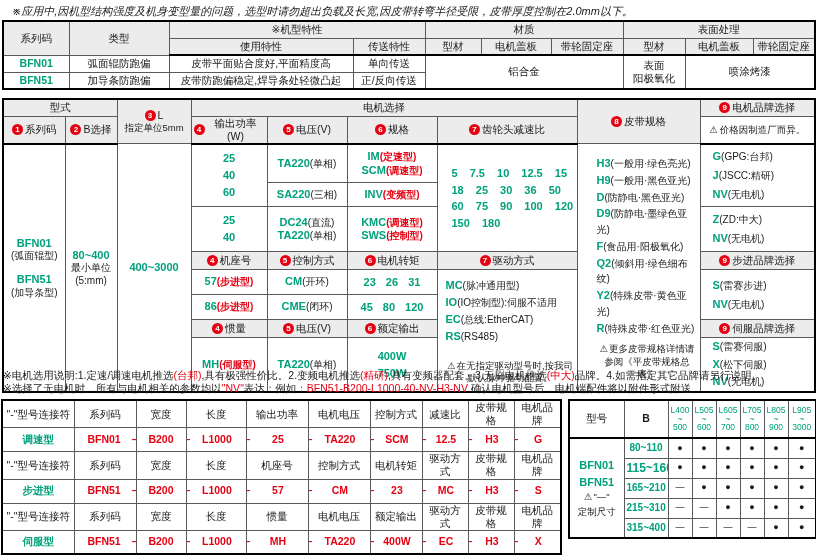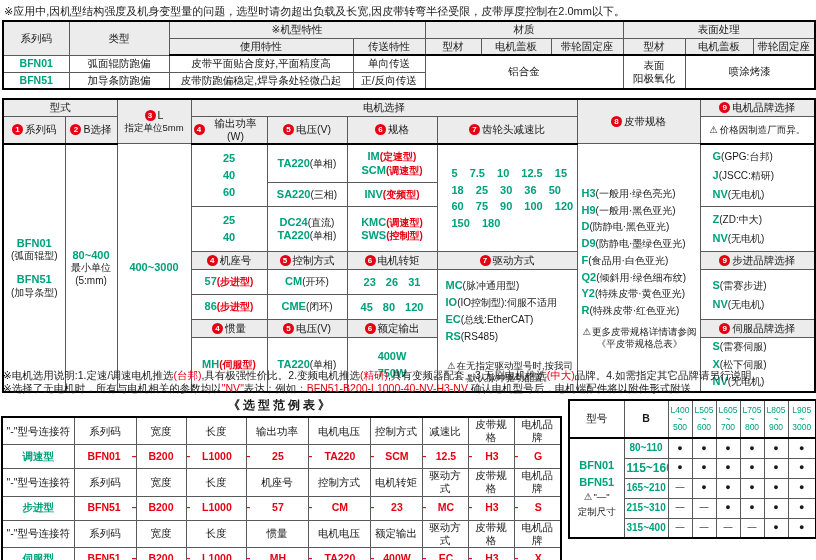--- a/index.html
+++ b/index.html
@@ -15,41 +15,41 @@
   .teal{color:#00A17C;font-weight:bold;}
   .red{color:#E60012;}
   .b{font-weight:bold;}
   .cn{display:inline-block;width:11px;height:11px;line-height:11px;border-radius:50%;
       background:#E60012;color:#fff;font-size:8px;font-weight:bold;text-align:center;
       vertical-align:1px;margin-right:1px;flex:0 0 auto;}
   .wi{color:#3a3a3a;font-size:9.5px;margin-right:1px;}
   .hflex{display:flex;align-items:center;justify-content:center;gap:1px;}
   .note{font-size:11px;color:#1a1a1a;white-space:nowrap;}
   .numline{word-spacing:9px;color:#00A17C;font-weight:bold;font-size:11px;line-height:1.5;}
-  .leftcell{text-align:left;padding-left:4px;}
+  .leftcell{text-align:left;padding-left:19px;}
   .small{font-size:9.5px;text-align:center;}
   .sfx{font-size:10px;color:#1a1a1a;font-weight:normal;}
   .sfxr{font-size:10px;color:#E60012;font-weight:bold;}
   .code{color:#00A17C;font-weight:bold;font-size:11px;}
   .lh16{line-height:1.55;}
   
   .mval{display:flex;align-items:center;}
   .mdash{flex:0 0 auto;color:#E60012;font-weight:bold;margin-left:-4px;}
   .mdashr{flex:0 0 auto;color:#E60012;font-weight:bold;margin-right:-4px;}
   .mv{flex:1 1 auto;text-align:center;color:#E60012;font-weight:bold;font-size:10.5px;}
   .title{font-size:12px;font-weight:bold;text-align:center;letter-spacing:3px;color:#1a1a1a;}
   .lcol{font-size:8.5px;line-height:1.05;color:#00A17C;font-weight:normal;}
   .dotc{font-size:9px;}
 </style>
 </head>
 <body>
 
 <div id="page">
 
-  <div class="abs note" style="left:4px;top:4px;">※应用中,因机型结构强度及机身变型量的问题，选型时请勿超出负载及长宽,因皮带转弯半径受限，皮带厚度控制在2.0mm以下。</div>
+  <div class="abs note" style="left:12px;top:4px;font-style:italic;">※应用中,因机型结构强度及机身变型量的问题，选型时请勿超出负载及长宽,因皮带转弯半径受限，皮带厚度控制在2.0mm以下。</div>
 
   <table class="abs ot" style="left:2px;top:20px;width:812px;">
     <colgroup>
         <col style="width:66px">
         <col style="width:100px">
         <col style="width:184px">
         <col style="width:72px">
         <col style="width:56px">
         <col style="width:70px">
         <col style="width:72px">
@@ -205,21 +205,21 @@
         <div class="numline">18 25 30 36 50</div>
         <div class="numline">60 75 90 100 120</div>
         <div class="numline">150 180</div>
       </td>
       <td rowspan="8" class="leftcell" style="vertical-align:middle">
         <div style="line-height:1.5">
           <div><span class="code">H3</span><span class="sfx">(一般用·绿色亮光)</span></div>
           <div><span class="code">H9</span><span class="sfx">(一般用·黑色亚光)</span></div>
           <div><span class="code">D</span><span class="sfx">(防静电·黑色亚光)</span></div>
           <div><span class="code">D9</span><span class="sfx">(防静电·墨绿色亚光)</span></div>
-          <div><span class="code">F</span><span class="sfx">(食品用·白色亚光)</span></div>
+          <div><span class="code">F</span><span class="sfx">(食品用·阳极氧化)</span></div>
           <div><span class="code">Q2</span><span class="sfx">(倾斜用·绿色细布纹)</span></div>
           <div><span class="code">Y2</span><span class="sfx">(特殊皮带·黄色亚光)</span></div>
           <div><span class="code">R</span><span class="sfx">(特殊皮带·红色亚光)</span></div>
         </div>
         <div class="small" style="margin-top:7px;line-height:1.3"><span class="wi">⚠</span><span>更多皮带规格详情请参阅《平皮带规格总表》</span></div>
       </td>
       <td rowspan="2" class="leftcell" style="padding-left:12px;line-height:1.7">
         <div><span class="code">G</span><span class="sfx">(GPG:台邦)</span></div>
         <div><span class="code">J</span><span class="sfx">(JSCC:精研)</span></div>
         <div><span class="code">NV</span><span class="sfx">(无电机)</span></div>
@@ -345,21 +345,20 @@
     </table>
 
   <div class="abs note" style="left:3px;top:369px;font-size:10.5px">
     <span>※电机选用说明:1.定速/调速电机推选</span><span class="red">(台邦)</span><span>,具有极强性价比。2.变频电机推选</span><span class="red">(精研)</span><span>,具有变频器配套。3.无刷电机推选</span><span class="red">(中大)</span><span>品牌。4.如需指定其它品牌请另行说明。</span>
   </div>
   <div class="abs note" style="left:3px;top:382px;font-size:10.5px">
     <span>※选择了无电机时，所有与电机相关的参数均以</span><span class="red">"NV"</span><span>表达；例如：</span><span class="red">BFN51-B200-L1000-40-NV-H3-NV</span><span>  确认电机型号后，电机端配件将以附件形式附送。</span>
   </div>
 
   <div class="abs" style="left:1px;top:397px;width:559px;">
-    <div class="title">《选型范例表》</div>
     <table class="ot" style="width:559px;margin-top:2px">
       <colgroup>
           <col style="width:72px">
           <col style="width:62px">
           <col style="width:50px">
           <col style="width:60px">
           <col style="width:62px">
           <col style="width:62px">
           <col style="width:52px">
           <col style="width:46px">

